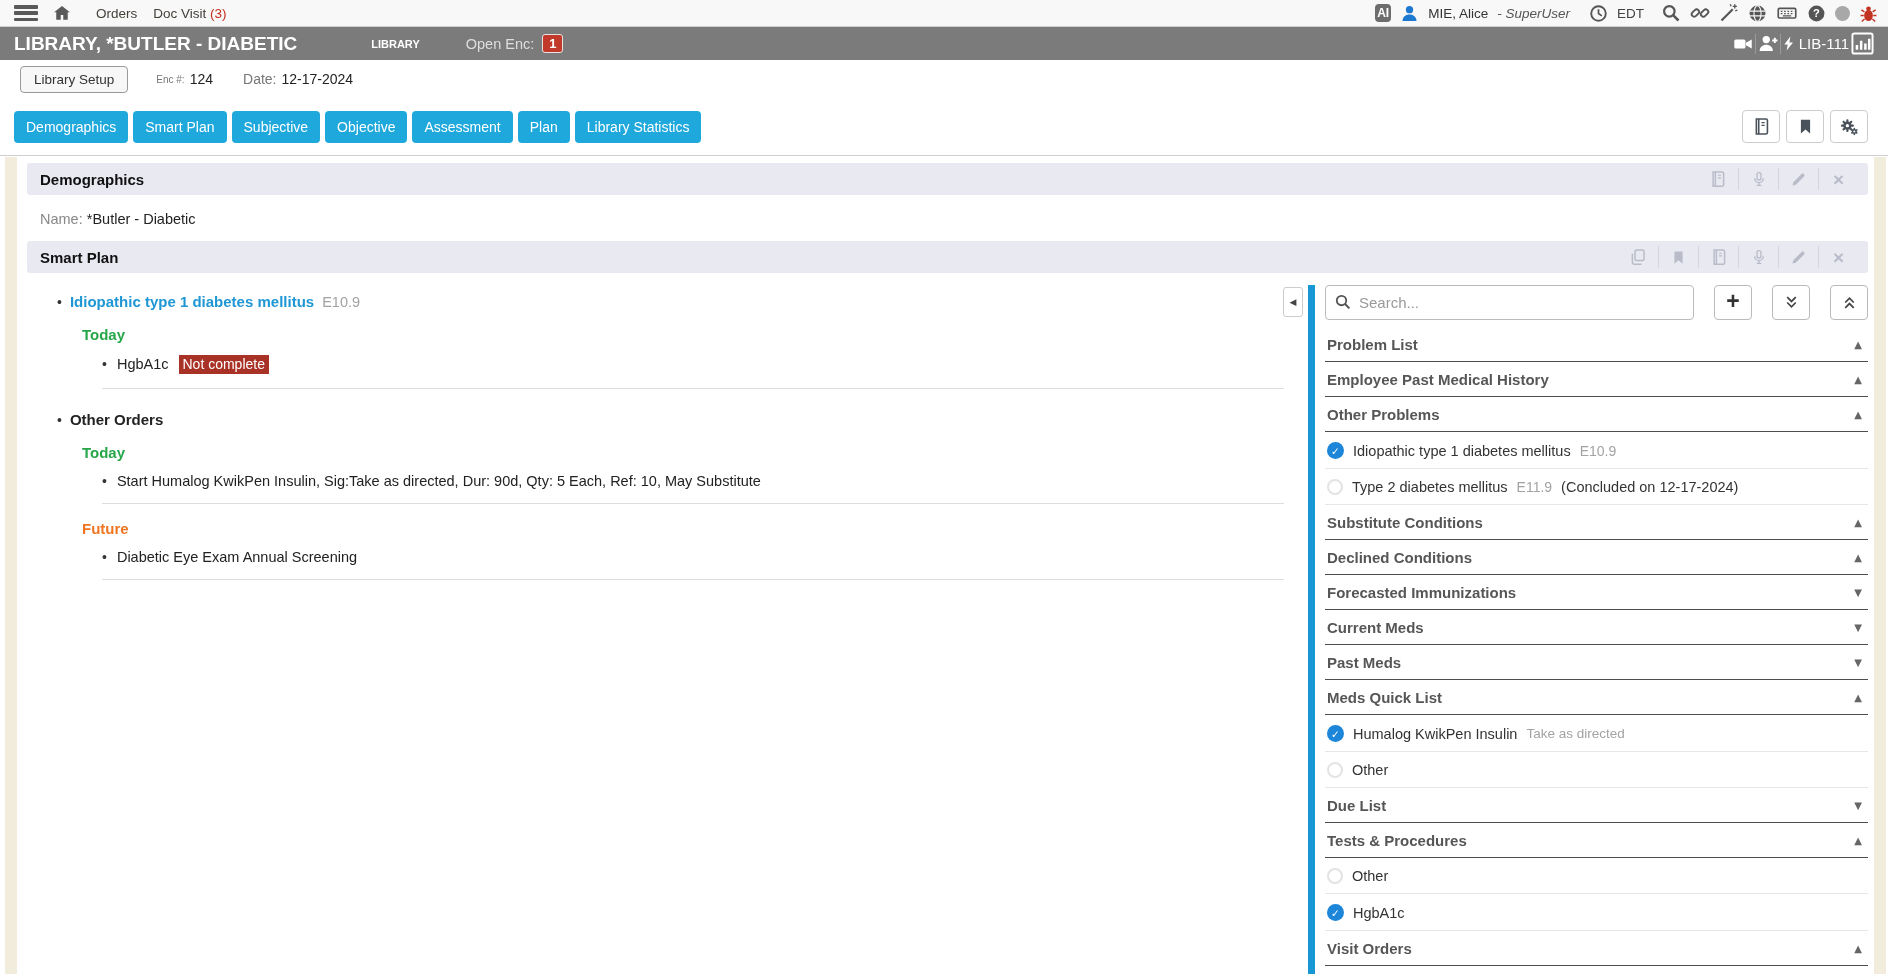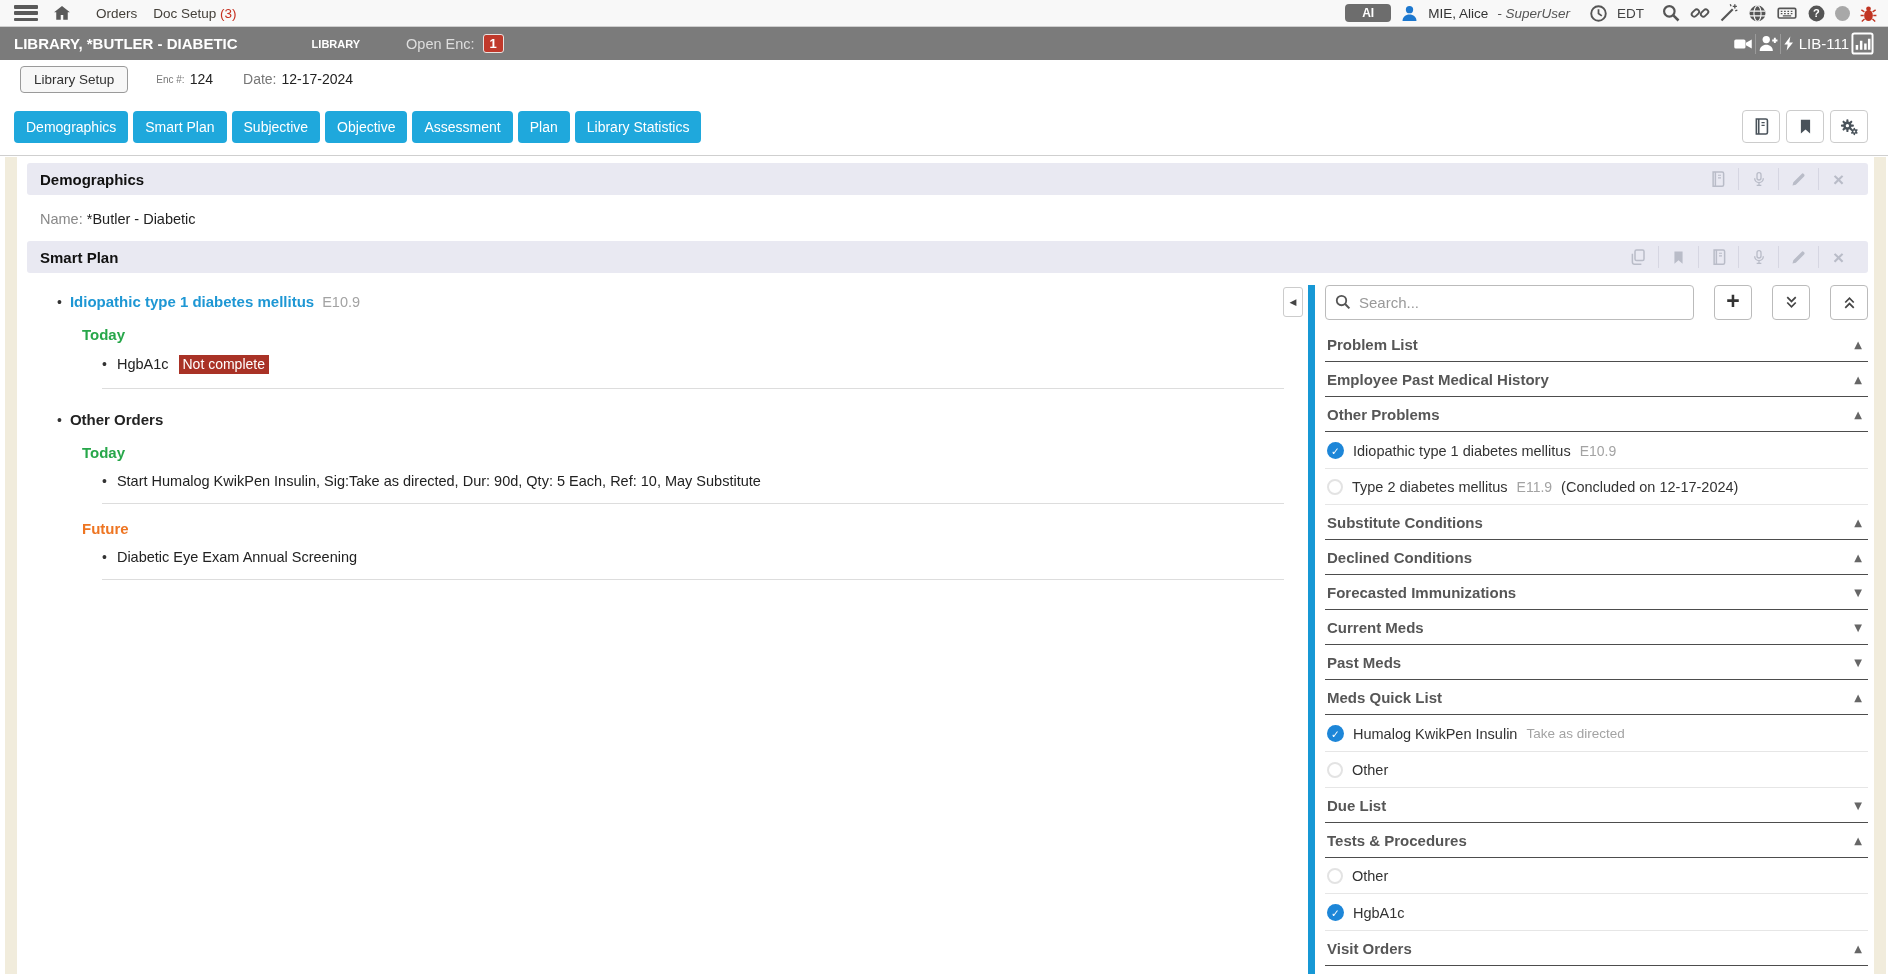--- a/index.html
+++ b/index.html
@@ -9,29 +9,29 @@
 
   
   .topbar { height:27px; background:#f8f8f8; border-bottom:1px solid #cfcfcf; display:flex; align-items:center; padding:0 10px; }
   .hamburger { width:24px; height:16px; display:flex; flex-direction:column; justify-content:space-between; cursor:pointer; margin-left:4px; }
   .hamburger span { height:3.5px; background:#5a5a5a; border-radius:1px; }
   .top-home { margin-left:14px; }
   .top-menu { display:flex; margin-left:24px; gap:16px; }
   .top-link { color:#44403a; font-size:13.5px; cursor:pointer; }
   .top-count { color:#c62f1f; }
   .top-right { margin-left:auto; display:flex; align-items:center; gap:9px; }
-  .ai-badge { background:#6d6d6d; color:#fff; font-weight:bold; font-size:12px; border-radius:4px; padding:2px 17px; }
+  .ai-badge { background:#6d6d6d; color:#fff; font-weight:bold; font-size:12px; border-radius:4px; padding:2px 2px; }
   .user-name { color:#333; font-size:13.5px; }
   .user-role { color:#555; font-size:13.5px; font-style:italic; margin-right:10px; }
   .tz { color:#444; font-size:13.5px; margin-right:8px; }
   .gray-dot { width:15px; height:15px; border-radius:50%; background:#a8a8a8; }
 
   
   .patientbar { height:33px; background:#7b7b7b; display:flex; align-items:center; color:#fff; padding:0 14px; }
-  .pb-name { font-weight:bold; font-size:15px; }
+  .pb-name { font-weight:bold; font-size:19px; }
   .pb-clinic { font-weight:bold; font-size:11px; margin-left:74px;text-align:center; }
   .pb-openenc { color:#dedede; font-size:14.5px; margin-left:46px; }
   .pb-badge { background:#c0392b; border:1px solid #e8e2e0; color:#fff; font-weight:bold; font-size:13px; padding:1px 6px; border-radius:3px; margin-left:8px; }
   .pb-right { margin-left:auto; display:flex; align-items:center; }
   .pb-div { width:1px; height:20px; background:#9a9a9a; }
   .pb-station { font-size:15px; color:#fff; margin:0 2px; }
 
   
   .encrow { height:38px; display:flex; align-items:center; padding:0 20px; background:#fff; }
   .lib-setup-btn { background:#f7f7f7; border:1px solid #9a9a9a; border-radius:4px; padding:5px 13px; font-size:13.5px; color:#333; cursor:pointer; }
@@ -115,21 +115,21 @@
       <span></span>
       <span></span>
     </div>
   <div class="icon top-home">
     <svg width="20" height="20" viewBox="0 0 24 24">
         <path d="M12 3.5 2.5 11h2.6v9h5.4v-5.5h3v5.5h5.4v-9h2.6z" fill="#5a5a5a"></path>
       </svg>
   </div>
   <div class="top-menu">
     <span class="top-link">Orders</span>
-    <span class="top-link"><span>Doc Setup</span> <span class="top-count">(3)</span></span>
+    <span class="top-link"><span>Doc Visit</span> <span class="top-count">(3)</span></span>
   </div>
   <div class="top-right">
     <span class="ai-badge">AI</span>
     <span class="icon">
       <svg width="19" height="19" viewBox="0 0 24 24">
           <circle cx="12" cy="7.2" r="4.6" fill="#1d78cf"></circle>
           <path d="M3.2 21.5c0-4.9 3.9-8.2 8.8-8.2s8.8 3.3 8.8 8.2z" fill="#1d78cf"></path>
         </svg>
     </span>
     <span class="user-name">MIE, Alice</span>

